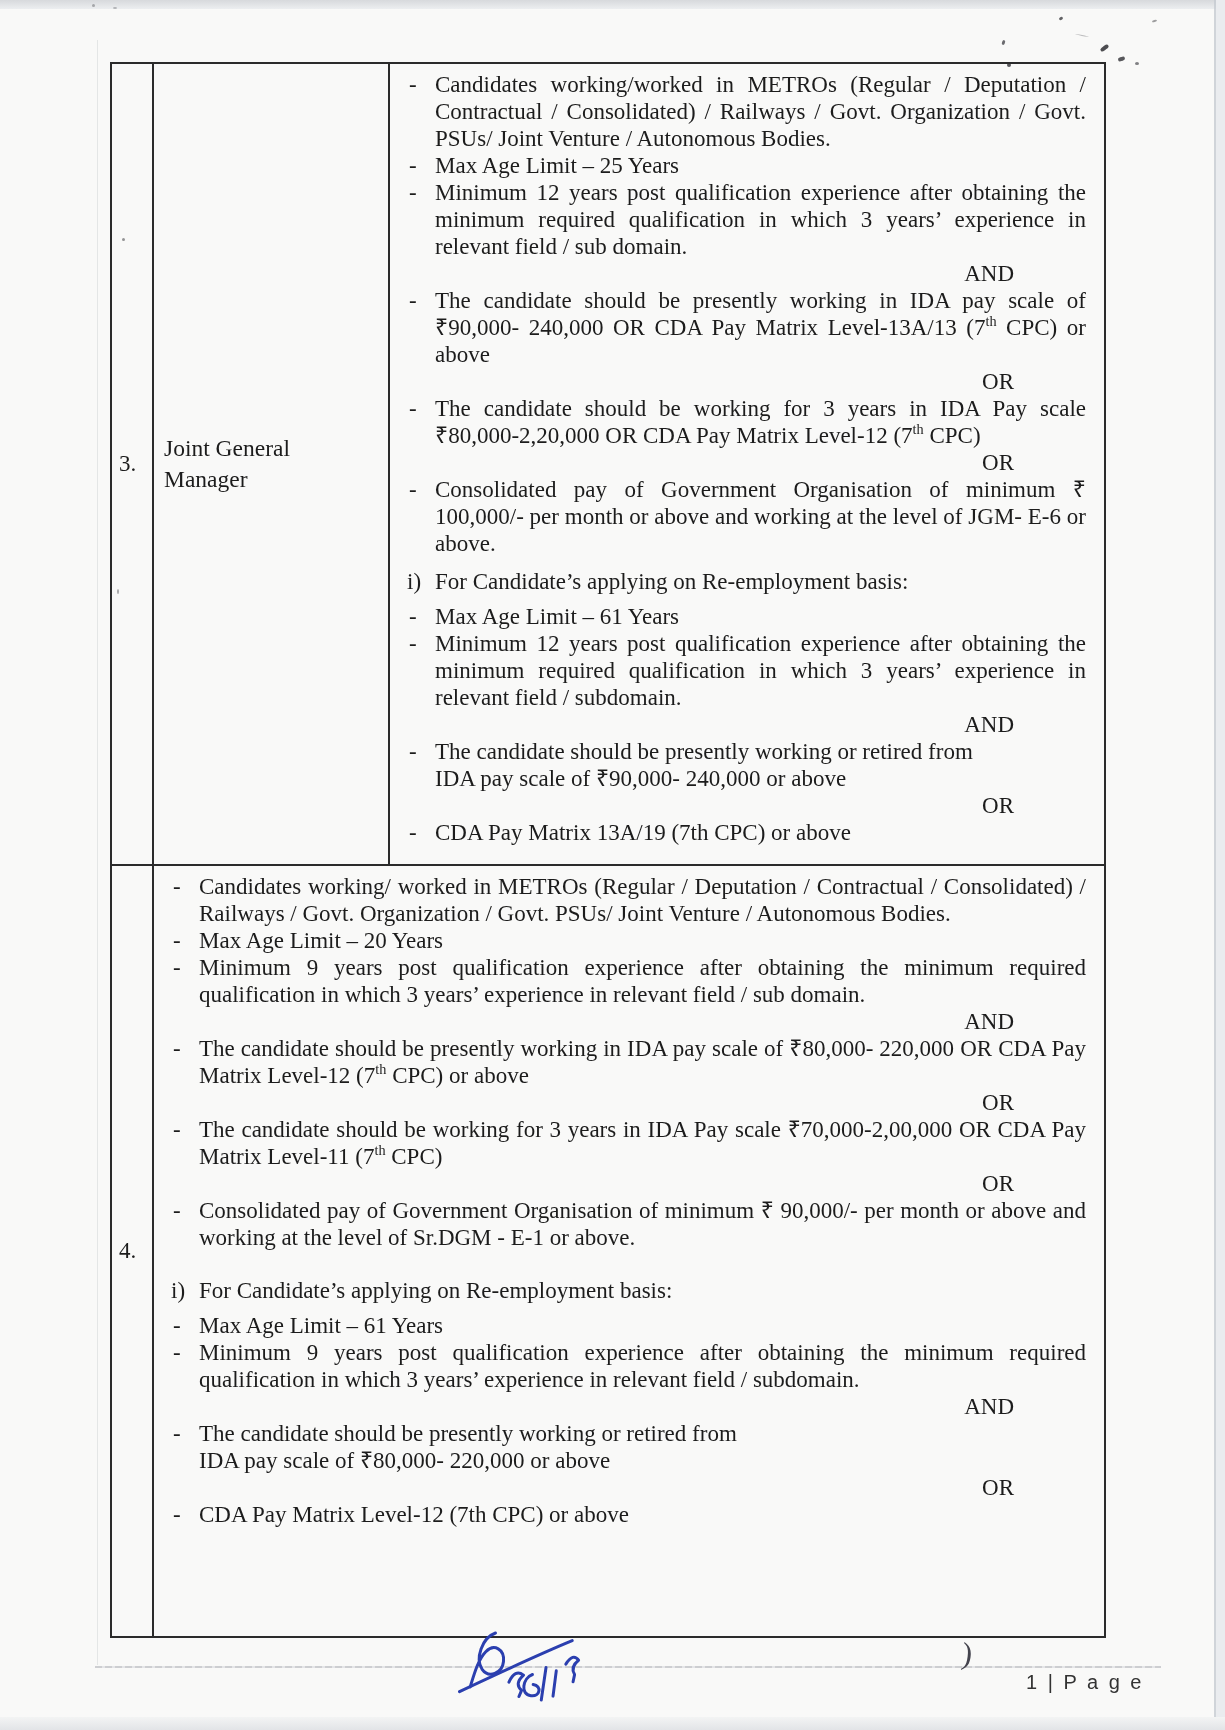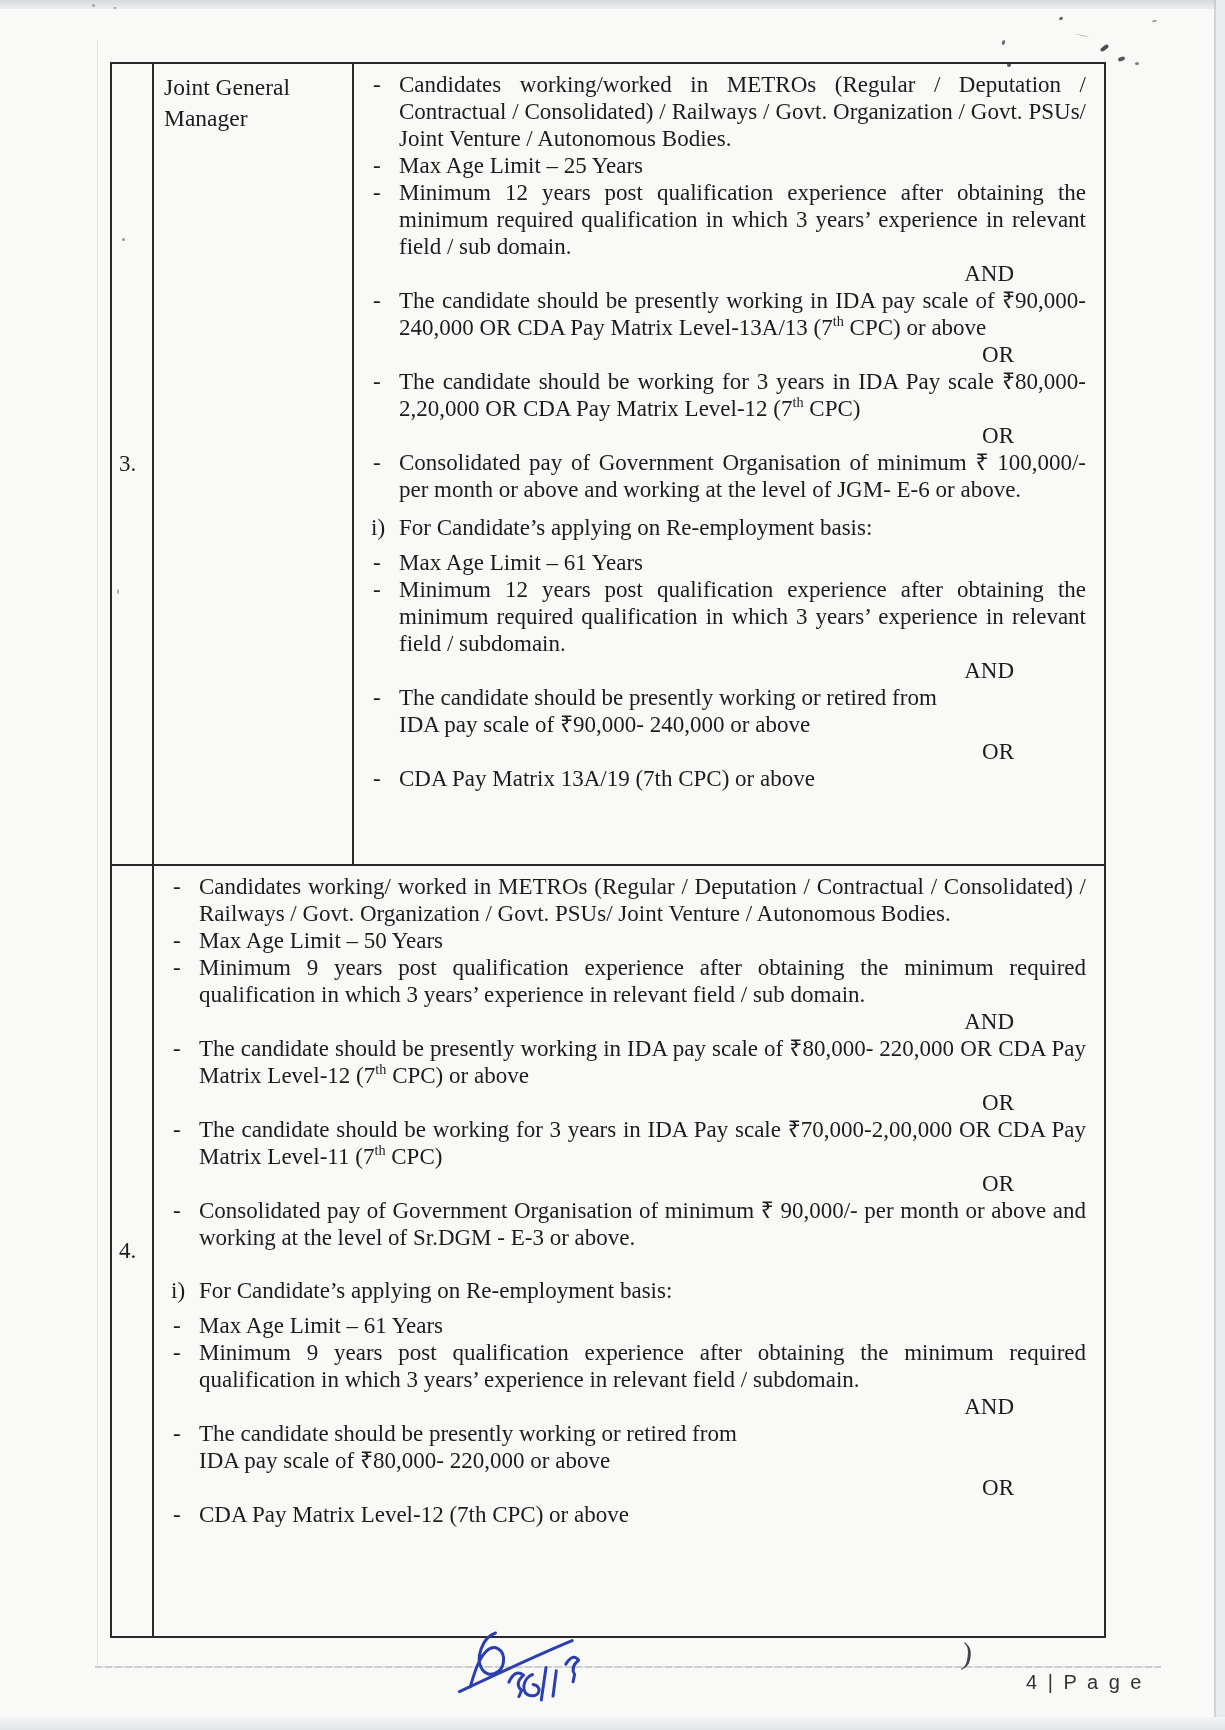--- a/index.html
+++ b/index.html
@@ -18,22 +18,22 @@
 
   
   .doc-table{position:absolute;left:110px;top:62px;width:996px;height:1576px;
              border:2px solid #2b2b2b;box-sizing:border-box;display:flex;flex-direction:column;}
   .t-row{display:flex;box-sizing:border-box;overflow:hidden;}
   .t-row.r1{border-top:2px solid #2b2b2b;flex:1;}
   .t-row.r0{height:800px;}
   .cell{box-sizing:border-box;}
   .cell.num{width:42px;border-right:2px solid #2b2b2b;display:flex;align-items:center;
             padding-left:7px;font-size:23px;}
-  .cell.title{width:200px;border-right:2px solid #2b2b2b;display:flex;align-items:flex-start;
-              padding:8px 12px 0 10px;font-size:23.5px;line-height:31px;}
+  .cell.title{width:236px;border-right:2px solid #2b2b2b;display:flex;align-items:center;
+              padding:0 12px 0 10px;font-size:23.5px;line-height:31px;}
   .cell.content{flex:1;padding:7px 18px 0 16px;font-size:23px;line-height:27px;}
 
   .item-bullet{position:relative;padding-left:29px;text-align:justify;}
   .item-bullet.no-just{text-align:left;}
   .mk{position:absolute;left:3px;top:0;}
   .item-section{position:relative;padding-left:29px;margin:11px 0 8px 0;}
   .item-section .mk{left:1px;}
   .item-connector{text-align:right;padding-right:72px;}
   .gap-lg{margin-top:26px !important;}
   sup{font-size:0.62em;line-height:0;margin-top:16px;}
@@ -97,28 +97,28 @@
           <div class="item-bullet"><span class="mk">-</span><span>CDA Pay Matrix 13A/19 (7th CPC) or above</span></div>
         </div>
   </div>
 
   <div class="t-row r1">
     <div class="cell num">
       <span class="bind-number">4.</span>
     </div>
     <div class="cell content">
           <div class="item-bullet"><span class="mk">-</span><span>Candidates working/ worked in METROs (Regular / Deputation / Contractual / Consolidated) / Railways / Govt. Organization / Govt. PSUs/ Joint Venture / Autonomous Bodies.</span></div>
-          <div class="item-bullet"><span class="mk">-</span><span>Max Age Limit – 50 Years</span></div>
+          <div class="item-bullet"><span class="mk">-</span><span>Max Age Limit – 20 Years</span></div>
           <div class="item-bullet"><span class="mk">-</span><span>Minimum 9 years post qualification experience after obtaining the minimum required qualification in which 3 years’ experience in relevant field / sub domain.</span></div>
           <div class="item-connector">AND</div>
           <div class="item-bullet"><span class="mk">-</span><span>The candidate should be presently working in IDA pay scale of ₹80,000- 220,000 OR CDA Pay Matrix Level-12 (7<sup>th</sup> CPC) or above</span></div>
           <div class="item-connector">OR</div>
           <div class="item-bullet"><span class="mk">-</span><span>The candidate should be working for 3 years in IDA Pay scale ₹70,000-2,00,000 OR CDA Pay Matrix Level-11 (7<sup>th</sup> CPC)</span></div>
           <div class="item-connector">OR</div>
-          <div class="item-bullet"><span class="mk">-</span><span>Consolidated pay of Government Organisation of minimum ₹ 90,000/- per month or above and working at the level of Sr.DGM - E-3 or above.</span></div>
+          <div class="item-bullet"><span class="mk">-</span><span>Consolidated pay of Government Organisation of minimum ₹ 90,000/- per month or above and working at the level of Sr.DGM - E-1 or above.</span></div>
           <div class="gap-lg item-section"><span class="mk">i)</span><span>For Candidate’s applying on Re-employment basis:</span></div>
           <div class="item-bullet"><span class="mk">-</span><span>Max Age Limit – 61 Years</span></div>
           <div class="item-bullet"><span class="mk">-</span><span>Minimum 9 years post qualification experience after obtaining the minimum required qualification in which 3 years’ experience in relevant field / subdomain.</span></div>
           <div class="item-connector">AND</div>
           <div class="item-bullet no-just"><span class="mk">-</span><span>The candidate should be presently working or retired from<br>IDA pay scale of ₹80,000- 220,000 or above</span></div>
           <div class="item-connector">OR</div>
           <div class="item-bullet"><span class="mk">-</span><span>CDA Pay Matrix Level-12 (7th CPC) or above</span></div>
         </div>
   </div>
 </div>
@@ -131,14 +131,14 @@
       <path d="M6 66 C42 52 92 33 122 23"></path>
       <path d="M56 60 q7 -13 15 -6 q-10 8 -3 15 l-3 6"></path>
       <path d="M80 54 c-10 3 -14 19 -3 21 c9 2 12 -9 3 -11"></path>
       <path d="M94 48 l-7 32"></path>
       <path d="M104 52 l-5 25"></path>
       <path d="M114 46 q8 -11 13 -3 q-9 6 -5 14 l-2 7"></path>
     </g>
   </svg>
 
   <div class="pen-paren">)</div>
-  <div class="page-label">4 | P a g e</div>
+  <div class="page-label">1 | P a g e</div>
 </div>
 
 </body></html>

